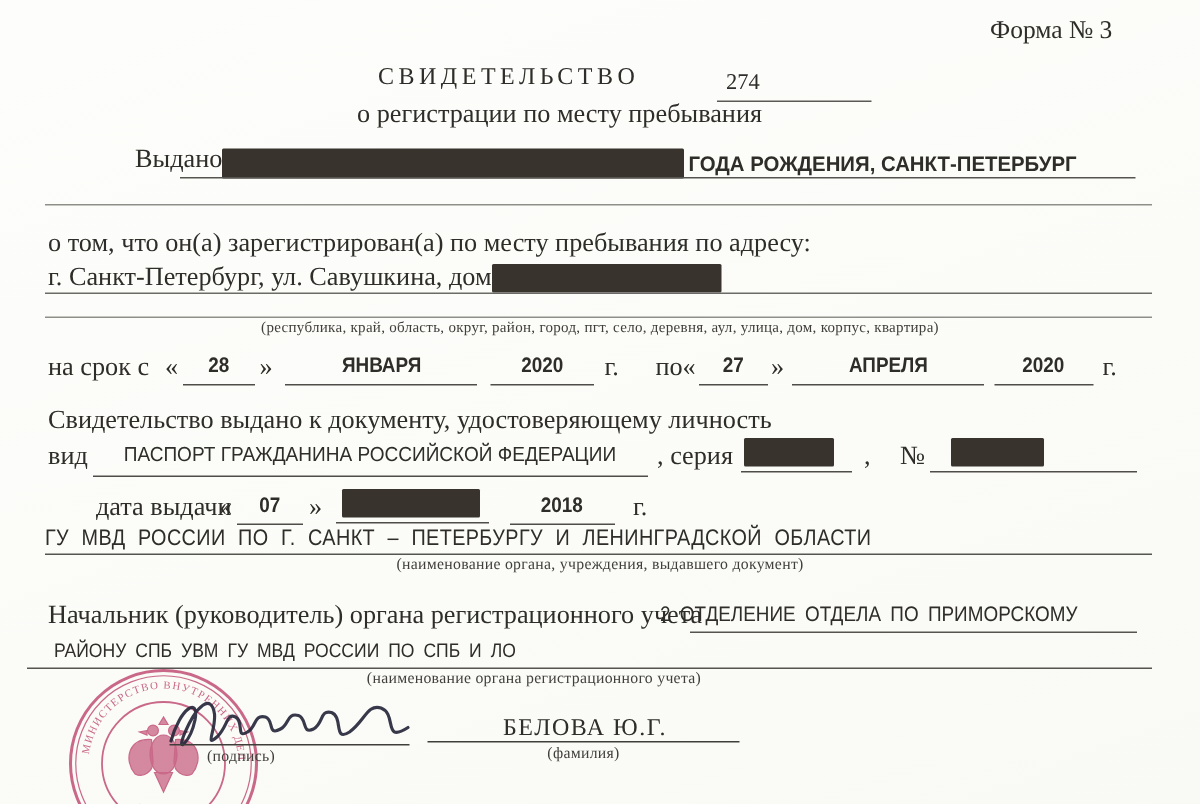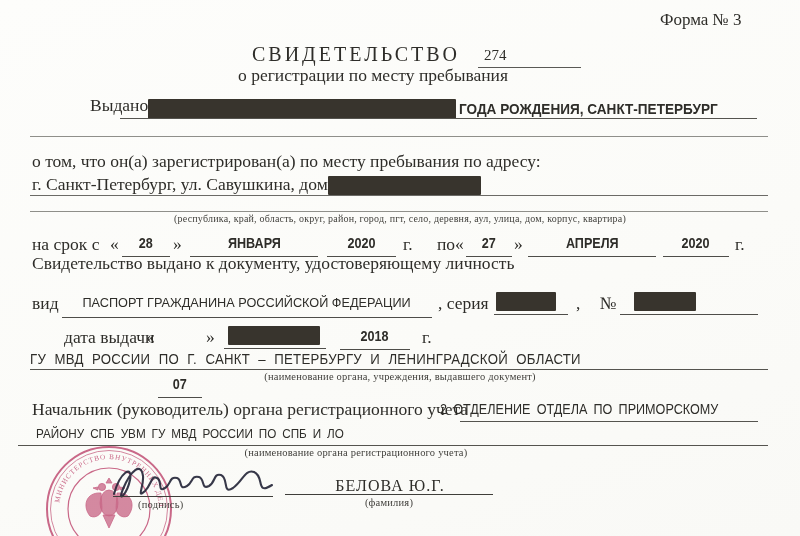--- a/index.html
+++ b/index.html
@@ -16,21 +16,21 @@
   .rule.light{border-bottom:1px solid #8f8f8a;}
   .redact{position:absolute; background:#38342d; border-radius:1px;}
   .redact-in{display:inline-block; background:#38342d; border-radius:1px; vertical-align:-4px;}
   .field{position:absolute; text-align:center; border-bottom:1.3px solid #4e4d49; height:21px;}
   .cond{display:inline-block; transform:scaleX(.9); transform-origin:0 50%;
         font-family:"Liberation Sans",sans-serif;}
   .cond-c{display:inline-block; transform:scaleX(.9); transform-origin:50% 50%;
         font-family:"Liberation Sans",sans-serif;}
   .bold{font-weight:bold;}
   .datefld{font-size:14px; font-weight:bold; padding-top:2px;}
-  .title{font-size:20px; letter-spacing:3px;}
+  .title{font-size:16px; letter-spacing:3px;}
   .subtitle{font-size:17.5px;}
   svg text{font-family:"Liberation Serif",serif;}
 </style>
 </head>
 <body>
 
 <div class="page">
 
   <div class="abs" style="left:660px; top:10px; width:100px; font-size:17px;">Форма № 3</div>
 
@@ -59,33 +59,33 @@
   <div class="field datefld" style="left:327px; top:233px; width:69px;"><span class="cond-c">2020</span></div>
   <div class="abs body-txt" style="left:403px; top:234px;">г.</div>
   <div class="abs body-txt" style="left:437px; top:234px;">по</div>
   <div class="abs body-txt" style="left:455px; top:234px;">«</div>
   <div class="field datefld" style="left:466px; top:233px; width:46px;"><span class="cond-c">27</span></div>
   <div class="abs body-txt" style="left:514px; top:234px;">»</div>
   <div class="field datefld" style="left:528px; top:233px; width:128px;"><span class="cond-c">АПРЕЛЯ</span></div>
   <div class="field datefld" style="left:663px; top:233px; width:66px;"><span class="cond-c">2020</span></div>
   <div class="abs body-txt" style="left:735px; top:234px;">г.</div>
 
-  <div class="abs body-txt" style="left:32px; top:253px;text-align:right;">Свидетельство выдано к документу, удостоверяющему личность</div>
+  <div class="abs body-txt" style="left:32px; top:269px;text-align:right;">Свидетельство выдано к документу, удостоверяющему личность</div>
 
   <div class="abs body-txt" style="left:32px; top:293px;">вид</div>
   <div class="field" style="left:62px; top:292px; width:370px; height:22px; font-size:13.5px; padding-top:3px;"><span class="cond-c" style="transform:scaleX(.94);">ПАСПОРТ ГРАЖДАНИНА РОССИЙСКОЙ ФЕДЕРАЦИИ</span></div>
   <div class="abs body-txt" style="left:438px; top:293px;">, серия</div>
   <div class="field" style="left:494px; top:292px; width:74px; height:22px; text-align:left;"><span class="redact-in" style="width:60px; height:19px; margin-left:2px;"></span></div>
   <div class="abs body-txt" style="left:576px; top:293px;">,</div>
   <div class="abs body-txt" style="left:600px; top:293px;">№</div>
   <div class="field" style="left:620px; top:292px; width:138px; height:22px; text-align:left;"><span class="redact-in" style="width:62px; height:19px; margin-left:14px;"></span></div>
 
   <div class="abs body-txt" style="left:32px; top:327px;margin-left:32px;">дата выдачи</div>
   <div class="abs body-txt" style="left:146px; top:327px;">«</div>
-  <div class="field datefld" style="left:158px; top:326px; width:44px;margin-top:48px;"><span class="cond-c">07</span></div>
+  <div class="field datefld" style="left:158px; top:326px; width:44px;"><span class="cond-c">07</span></div>
   <div class="abs body-txt" style="left:206px; top:327px;">»</div>
   <div class="field" style="left:224px; top:326px; width:102px; height:22px; text-align:left;"><span class="redact-in" style="width:92px; height:19px; margin-left:4px;"></span></div>
   <div class="field datefld" style="left:340px; top:326px; width:70px;"><span class="cond-c">2018</span></div>
   <div class="abs body-txt" style="left:422px; top:327px;">г.</div>
 
   <div class="abs" style="left:30px; top:350px; font-size:15px;"><span class="cond" style="transform:scaleX(.88); word-spacing:5px; letter-spacing:.3px;">ГУ  МВД  РОССИИ  ПО  Г. САНКТ – ПЕТЕРБУРГУ  И  ЛЕНИНГРАДСКОЙ ОБЛАСТИ</span></div>
   <div class="rule" style="left:30px; top:369px; width:738px;"></div>
   <div class="abs cap center" style="left:0; top:371px; width:800px;">(наименование органа, учреждения, выдавшего документ)</div>
 
   <div class="abs body-txt" style="left:32px; top:399px;">Начальник (руководитель) органа регистрационного учета</div>

